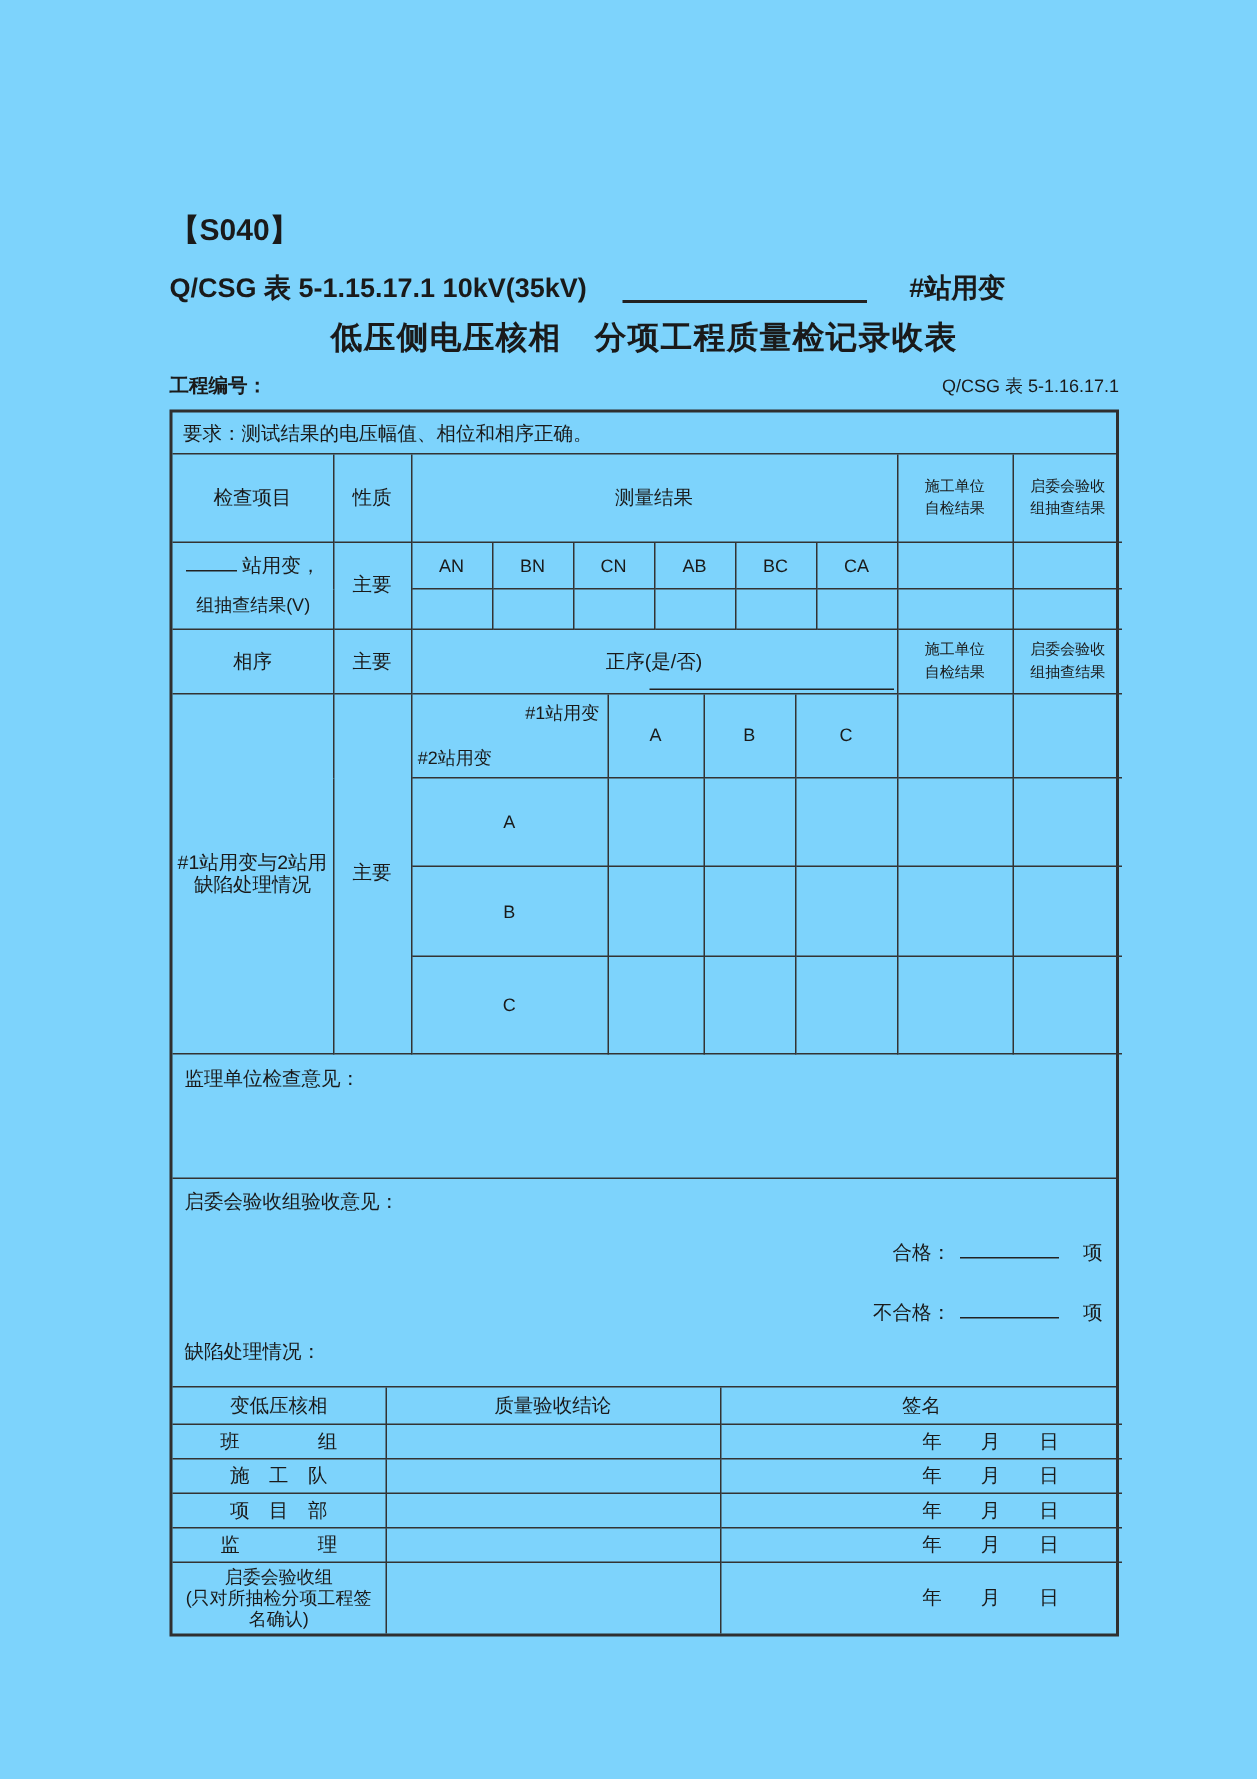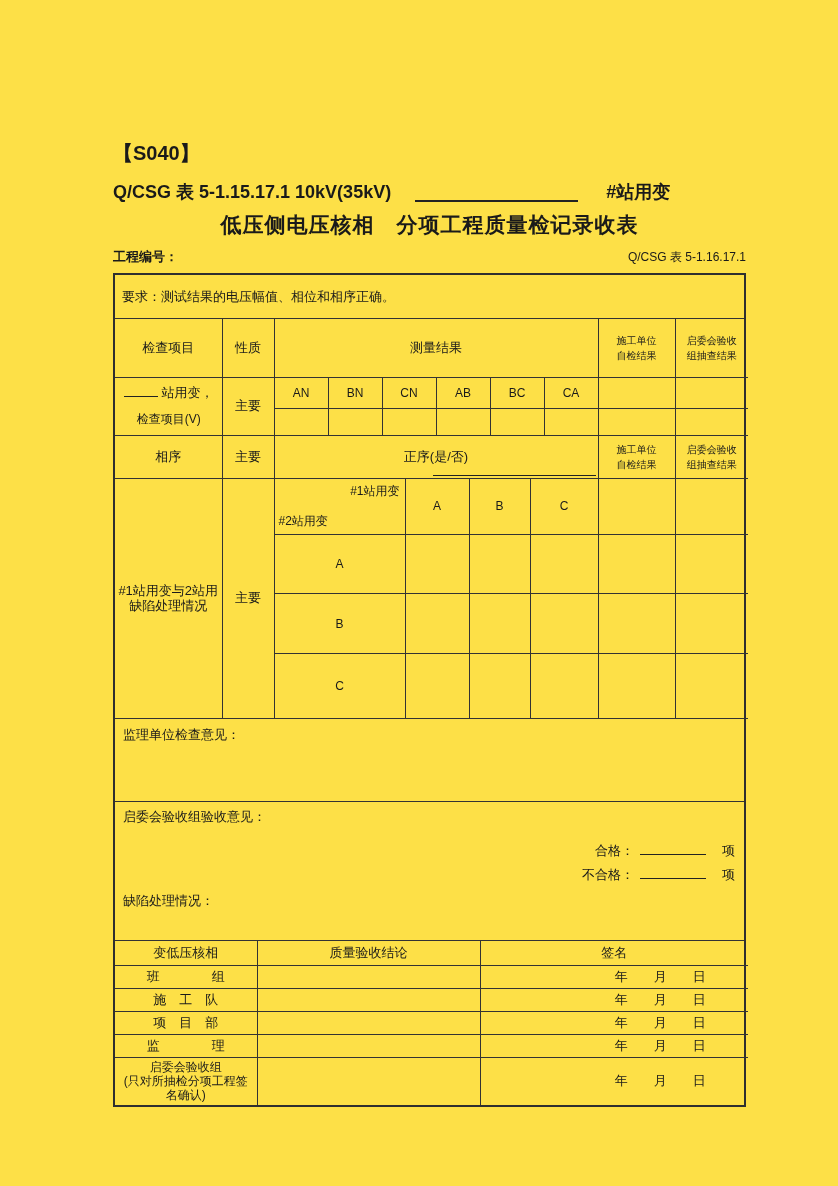--- a/index.html
+++ b/index.html
@@ -1,18 +1,18 @@
 <!DOCTYPE html>
 <html><head>
 <meta charset="utf-8">
 <style>
   * { margin:0; padding:0; box-sizing:border-box; }
   body { background:#888; }
   .page {
-    position:relative; width:838px; height:1186px; background:#fde047;
+    position:relative; width:838px; height:1186px; background:#7dd3fc;
     font-family:"Liberation Sans", sans-serif; color:#1a1a1a; overflow:hidden;
   }
   .content { position:absolute; left:113px; top:140px; width:633px; }
 
   
   .form-code { font-size:20px; font-weight:bold; height:30px; }
   .form-line { display:flex; align-items:flex-end; margin-top:4px; height:30px;
                font-size:18px; font-weight:bold; white-space:nowrap;gap:10px; }
   .form-line .blank { width:163px; border-bottom:2px solid #222; height:2px;
                       margin:0 0 2px 14px; }
@@ -26,21 +26,21 @@
 
   
   .tbl-wrap { margin-top:7px; border:2px solid #2f2f2f; }
   table { width:100%; border-collapse:collapse; table-layout:fixed; }
   td { border-right:1px solid #333; border-bottom:1px solid #333;
        font-size:13px; text-align:center; vertical-align:middle;
        padding:2px 3px; overflow:hidden; }
   td:last-child { border-right:none; }
   .two-line span { display:block; line-height:15px; font-size:10px; }
 
-  .req-row { height:44px; display:flex; align-items:center; padding-left:7px;
+  .req-row { height:28px; display:flex; align-items:center; padding-left:7px;
              font-size:13px; border-bottom:1px solid #333; }
 
   .hdr-row td { height:58px; }
 
   .v-item { text-align:center; padding-left:4px; }
   .v-item .l1 { margin-bottom:9px; white-space:nowrap; font-size:13px; }
   .v-item .l2 { font-size:12px; white-space:nowrap; }
   .fill { display:inline-block; border-bottom:1px solid #222; height:0.95em;
           vertical-align:baseline; }
   .w34 { width:34px; } .w66 { width:66px; }
@@ -131,21 +131,21 @@
             <col style="width:54px">
             <col style="width:54px">
             <col style="width:54px">
             <col style="width:77px">
             <col style="width:73px">
           </colgroup>
         <tbody>
             <tr style="height:31px">
           <td class="v-item" rowspan="2">
             <div class="l1"><span class="fill w34"></span> <span>站用变，</span></div>
-            <div class="l2">检查项目(V)</div>
+            <div class="l2">组抽查结果(V)</div>
           </td>
           <td rowspan="2">主要</td>
           <td class="phase-head">AN</td>
           <td class="phase-head">BN</td>
           <td class="phase-head">CN</td>
           <td class="phase-head">AB</td>
           <td class="phase-head">BC</td>
           <td class="phase-head">CA</td>
           <td></td>
           <td></td>
@@ -248,21 +248,21 @@
 
       <div class="box sup-box">
         <span>监理单位检查意见：</span>
       </div>
 
       <div class="box acc-box">
         <div class="acc-lbl">启委会验收组验收意见：</div>
         <div class="qual-line">
           <span>合格：</span><span class="fill w66"></span><span class="unit">项</span>
         </div>
-        <div class="qual-line" style="margin-top:0">
+        <div class="qual-line" style="margin-top:16px">
           <span>不合格：</span><span class="fill w66"></span><span class="unit">项</span>
         </div>
         <div class="defect-lbl">缺陷处理情况：</div>
       </div>
 
       <table class="sign-table">
         <colgroup>
             <col style="width:142px">
             <col style="width:223px">
             <col style="width:268px">

